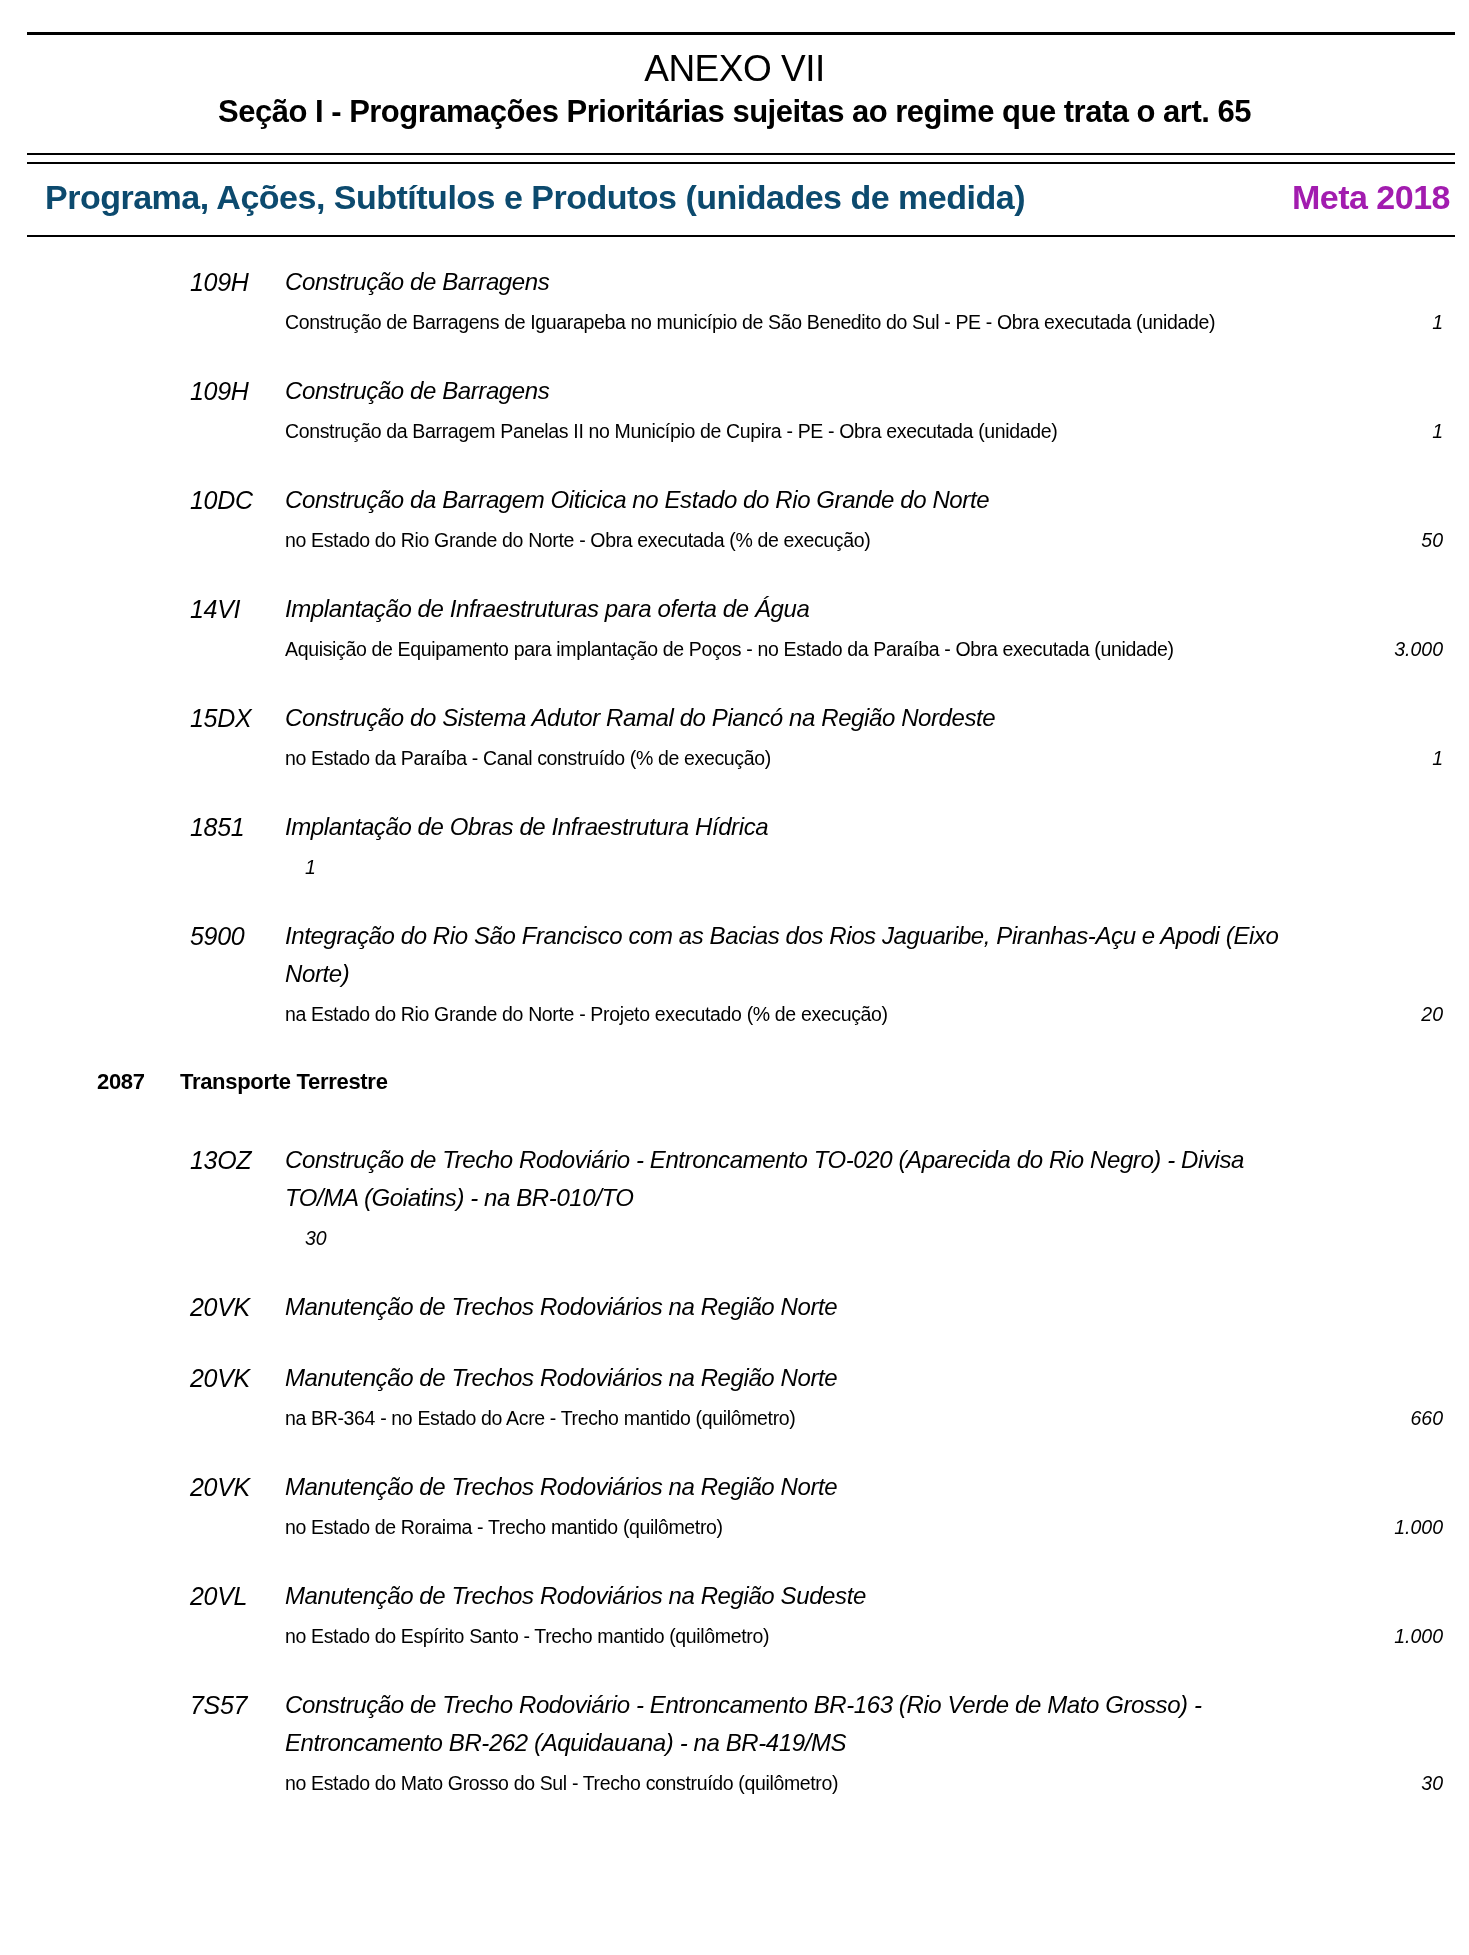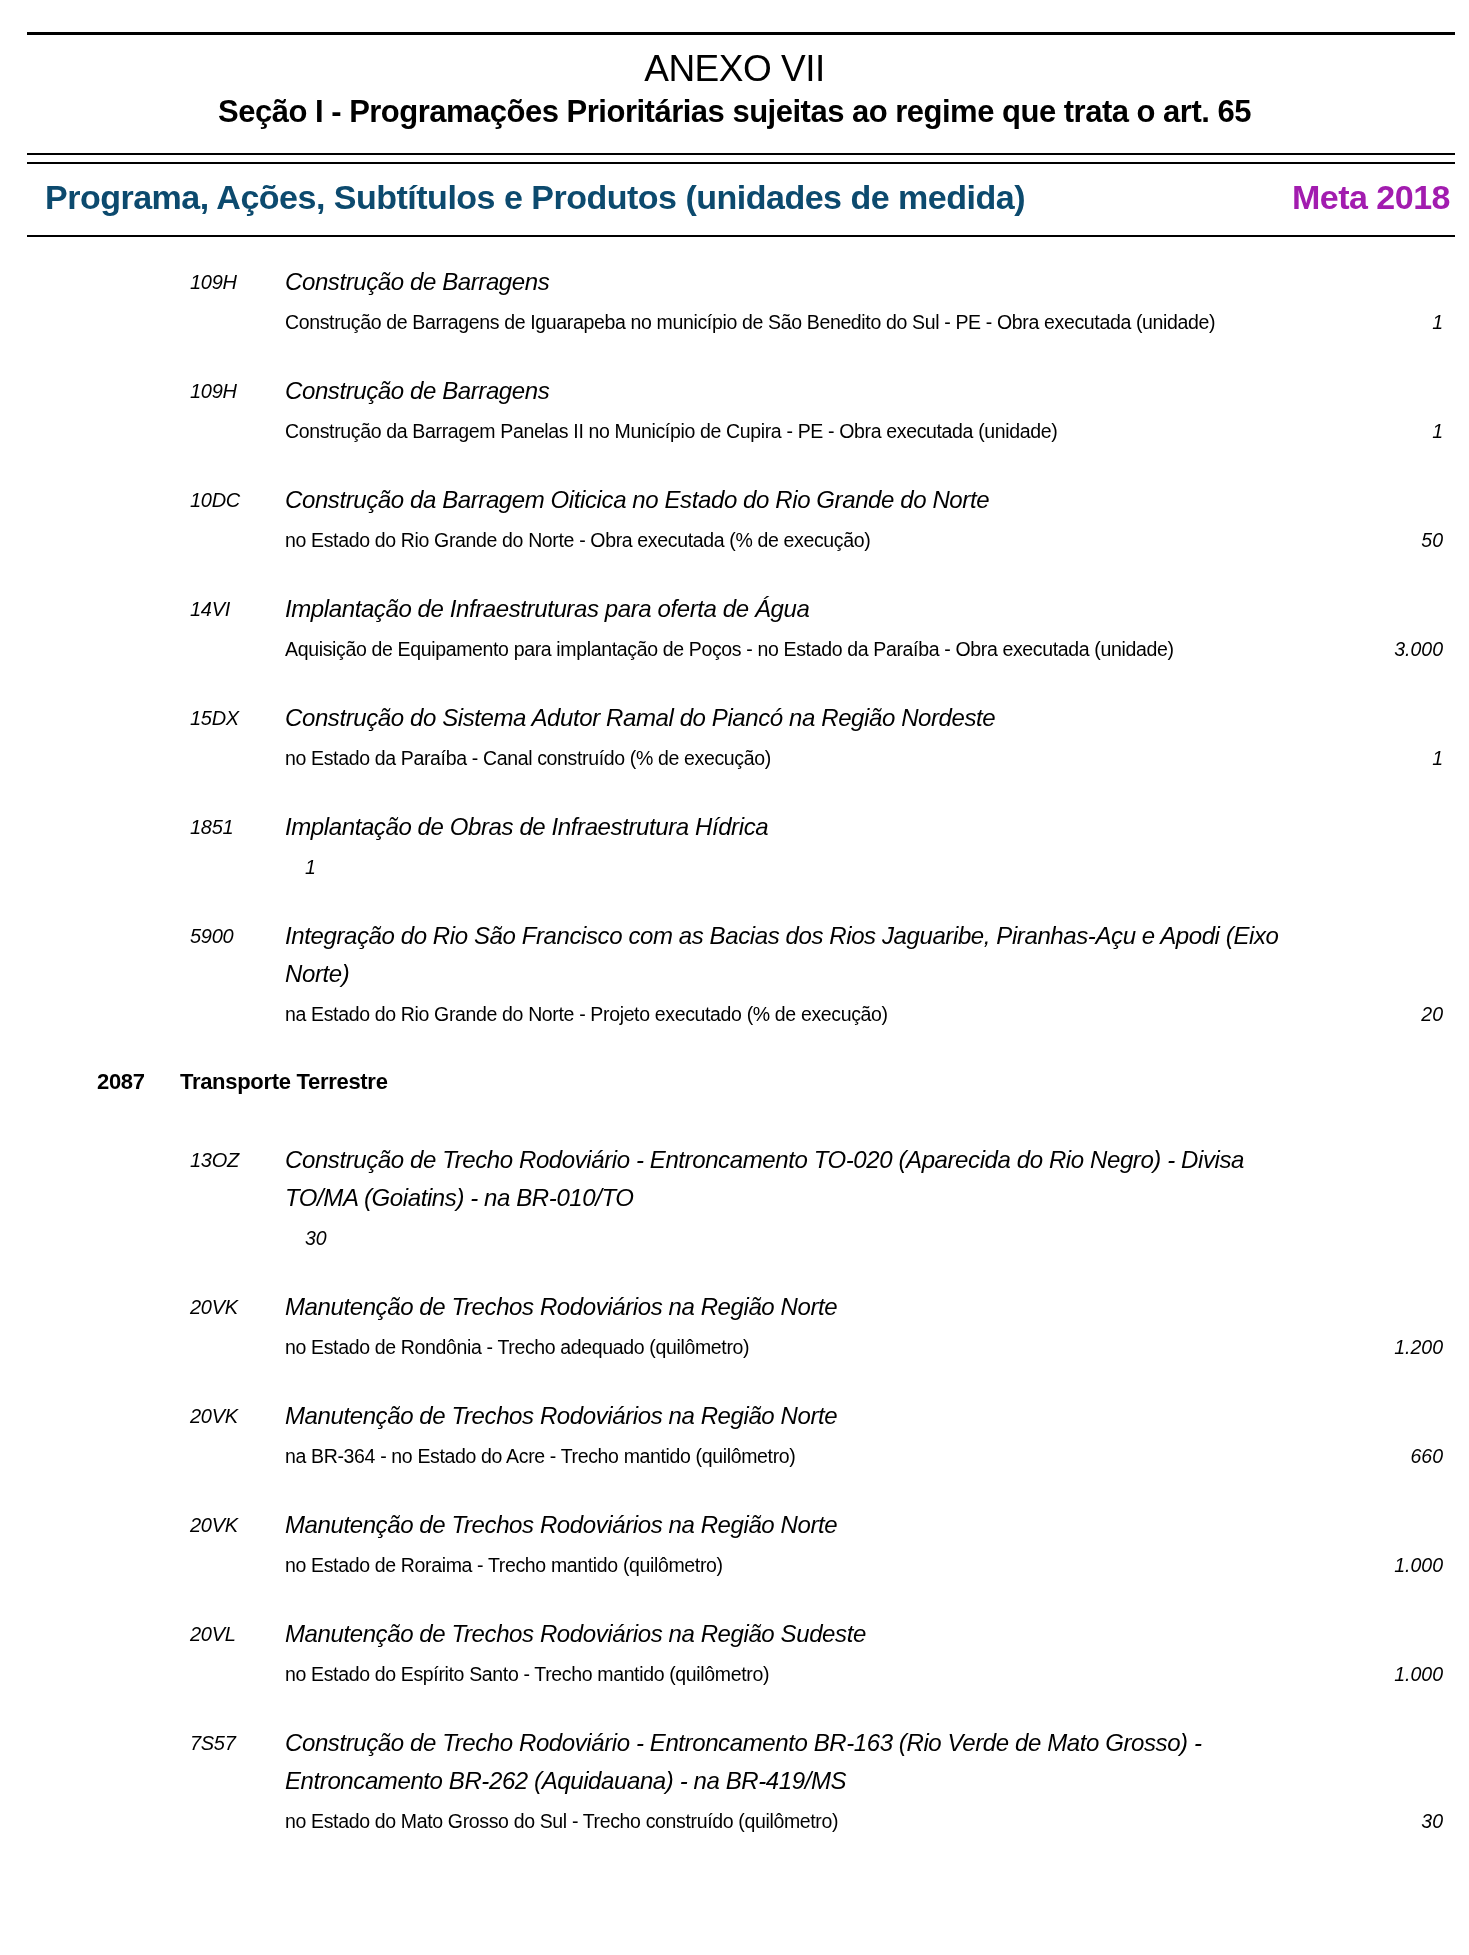--- a/index.html
+++ b/index.html
@@ -23,21 +23,21 @@
   .thead {
     display: flex; justify-content: space-between; align-items: baseline;
     padding: 14px 19px 18px 45px;
     font-size: 34px; font-weight: bold; letter-spacing: -0.5px;
   }
   
   .content { padding-top: 26px; }
   .entry { position: relative; padding-left: 285px; padding-right: 26px; margin-bottom: 33px; }
   .entry .code {
     position: absolute; left: 190px; top: 0;
-    font-style: italic; font-size: 20px; line-height: 38px; letter-spacing: -0.3px; text-align: right;
+    font-style: italic; font-size: 25px; line-height: 38px; letter-spacing: -0.3px; text-align: right;
   }
   .entry .title {
     font-style: italic; font-size: 24px; line-height: 38px;
     max-width: 1000px; letter-spacing: -0.4px; margin-bottom: 4px;
   }
   .entry .srow { display: flex; justify-content: space-between; align-items: flex-start; }
   .entry .subtitle {
     font-size: 19.5px; line-height: 34px;
     max-width: 960px; letter-spacing: -0.35px;
   }
@@ -141,24 +141,20 @@
     <span class="code">13OZ</span>
     <div class="title">Construção de Trecho Rodoviário - Entroncamento TO-020 (Aparecida do Rio Negro) - Divisa TO/MA (Goiatins) - na BR-010/TO</div>
     <div class="srow">
       <div class="meta">30</div>
     </div>
   </div>
 
   <div class="entry">
     <span class="code">20VK</span>
     <div class="title">Manutenção de Trechos Rodoviários na Região Norte</div>
-    <div class="srow">
-      <div class="subtitle">no Estado de Rondônia - Trecho adequado (quilômetro)</div>
-      <div class="meta">1.200</div>
-    </div>
   </div>
 
   <div class="entry">
     <span class="code">20VK</span>
     <div class="title">Manutenção de Trechos Rodoviários na Região Norte</div>
     <div class="srow">
       <div class="subtitle">na BR-364 - no Estado do Acre - Trecho mantido (quilômetro)</div>
       <div class="meta">660</div>
     </div>
   </div>

